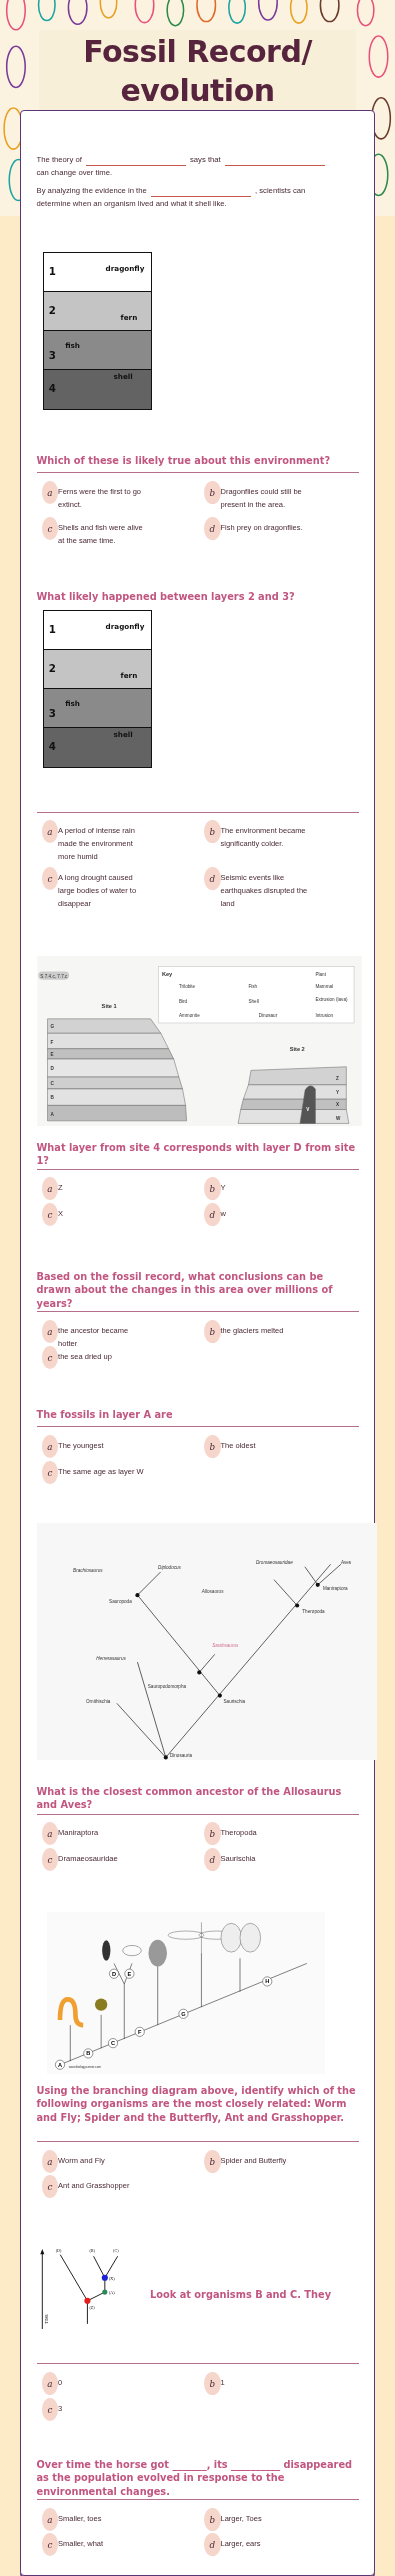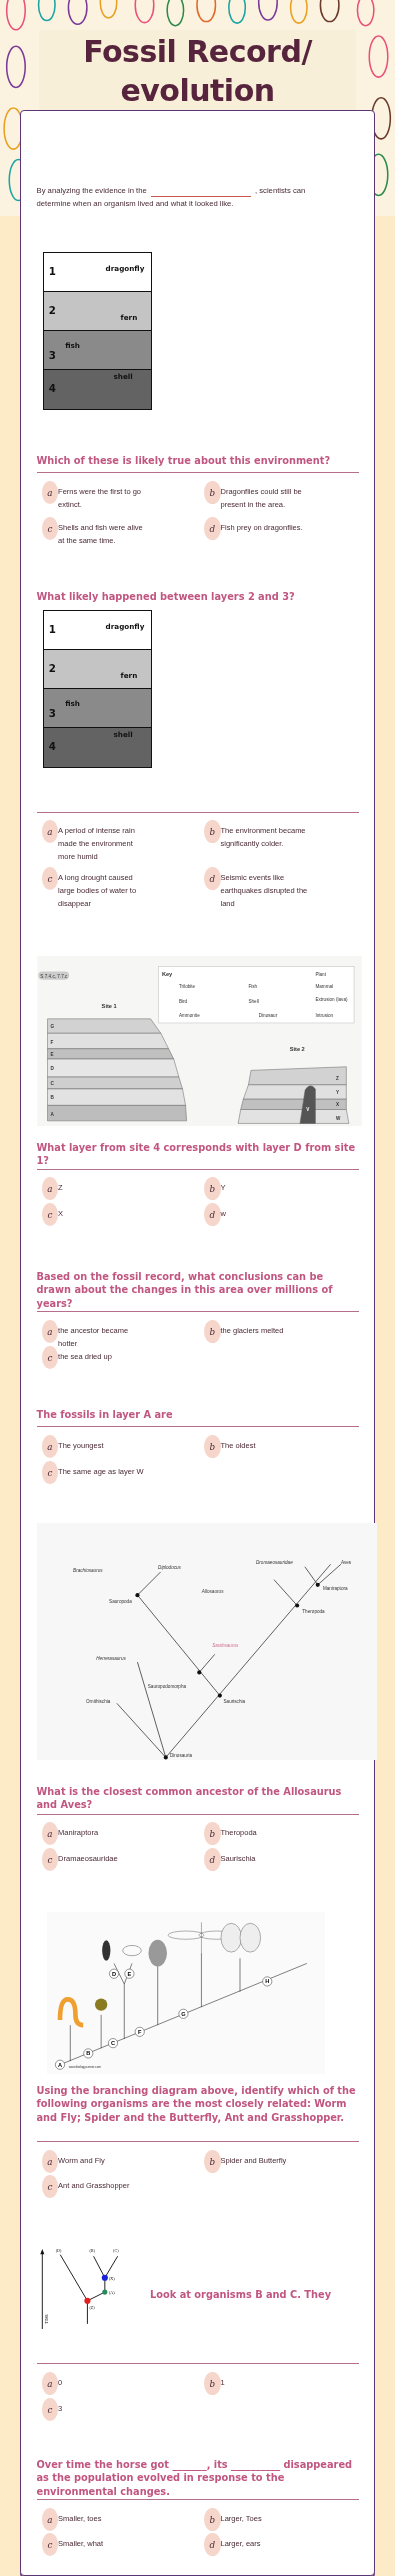--- a/index.html
+++ b/index.html
@@ -102,23 +102,27 @@
   </svg>
   <div class="title-box"></div>
   <div class="title">
     <div>Fossil Record/</div>
     <div>evolution</div>
   </div>
 </div>
 
 <div class="card">
 
+  <div class="fib" style="top:42px; width:325px;">
+    <span>The theory of</span><span class="blank" style="width:100px"></span><span>says that</span><span class="blank" style="width:100px"></span><br>
+    <span>can change over time.</span>
+  </div>
   <div class="fib" style="top:73px; width:325px;">
     <span>By analyzing the evidence in the</span><span class="blank" style="width:100px"></span><span>, scientists can</span><br>
-    <span>determine when an organism lived and what it looked like.</span>
+    <span>determine when an organism lived and what it shell like.</span>
   </div>
 
   <div class="strata" style="left:21.6px; top:141px;">
     <div class="stratum" style="background:#fff;">
       <span class="num">1</span>
       <span class="lbl" style="left:62px; top:11.3px;">dragonfly</span>
     </div>
     <div class="stratum" style="background:#c4c4c4;">
       <span class="num">2</span>
       <span class="lbl" style="left:77px; top:20.6px;">fern</span>

